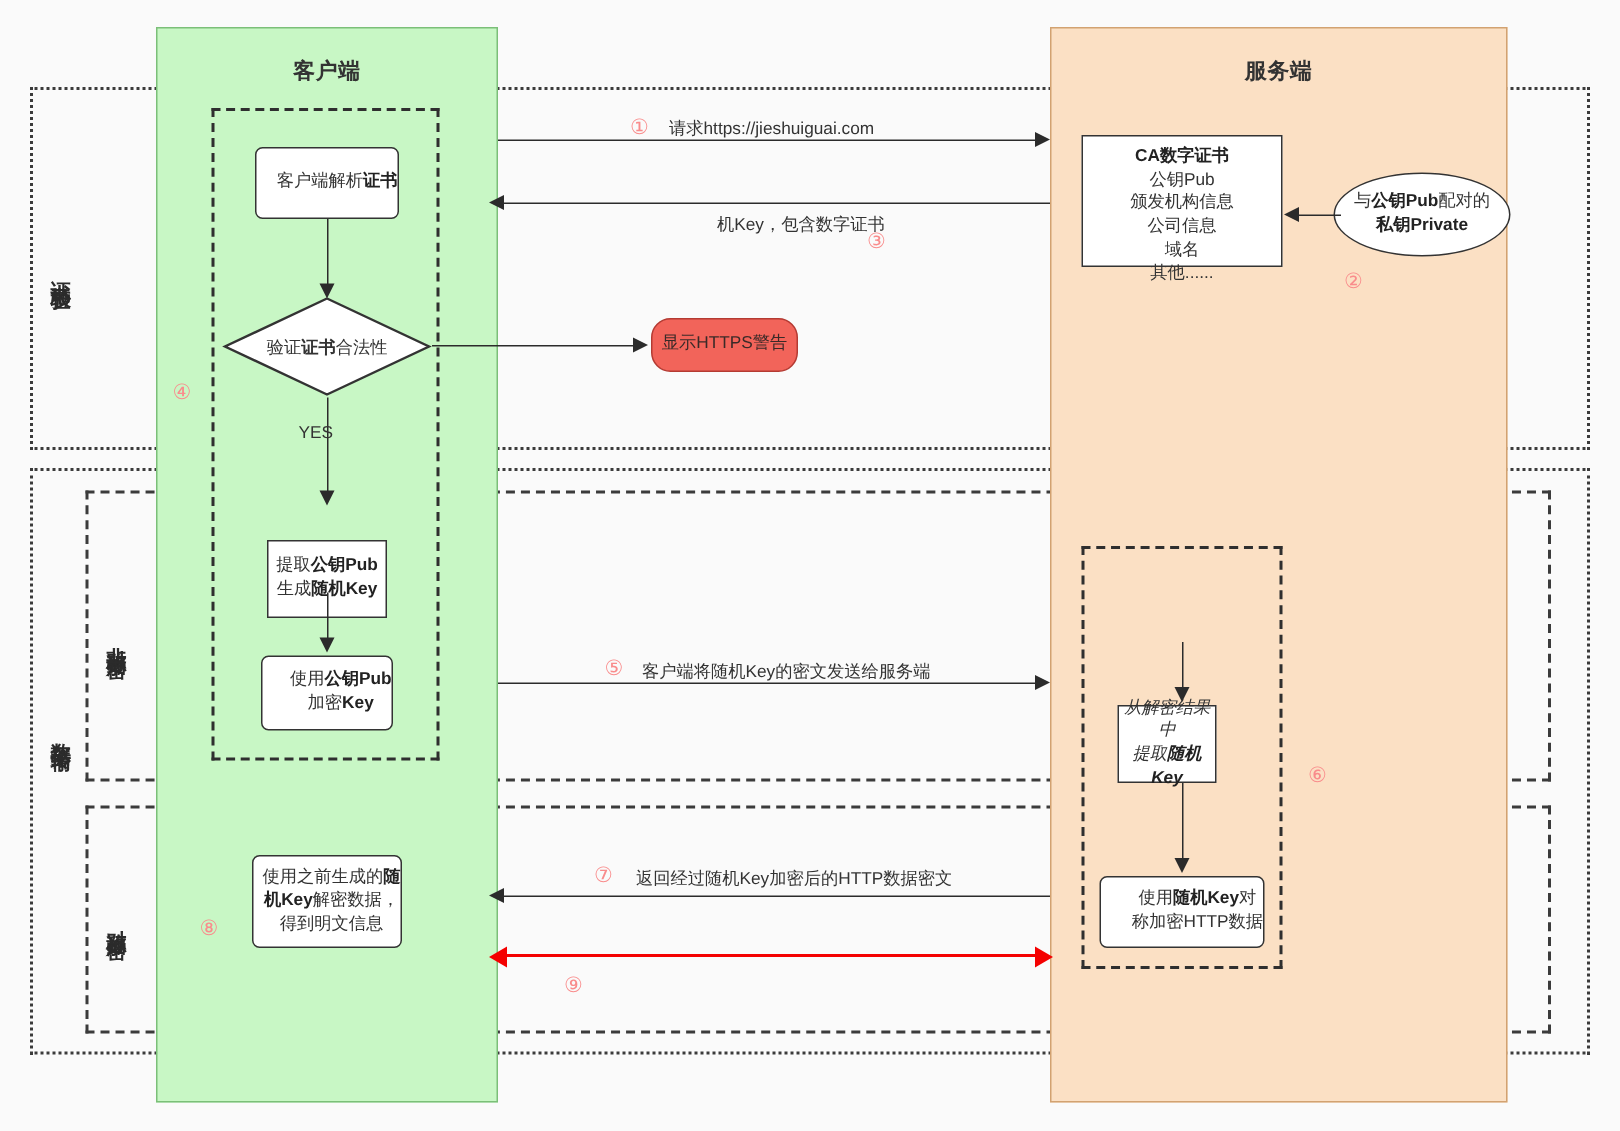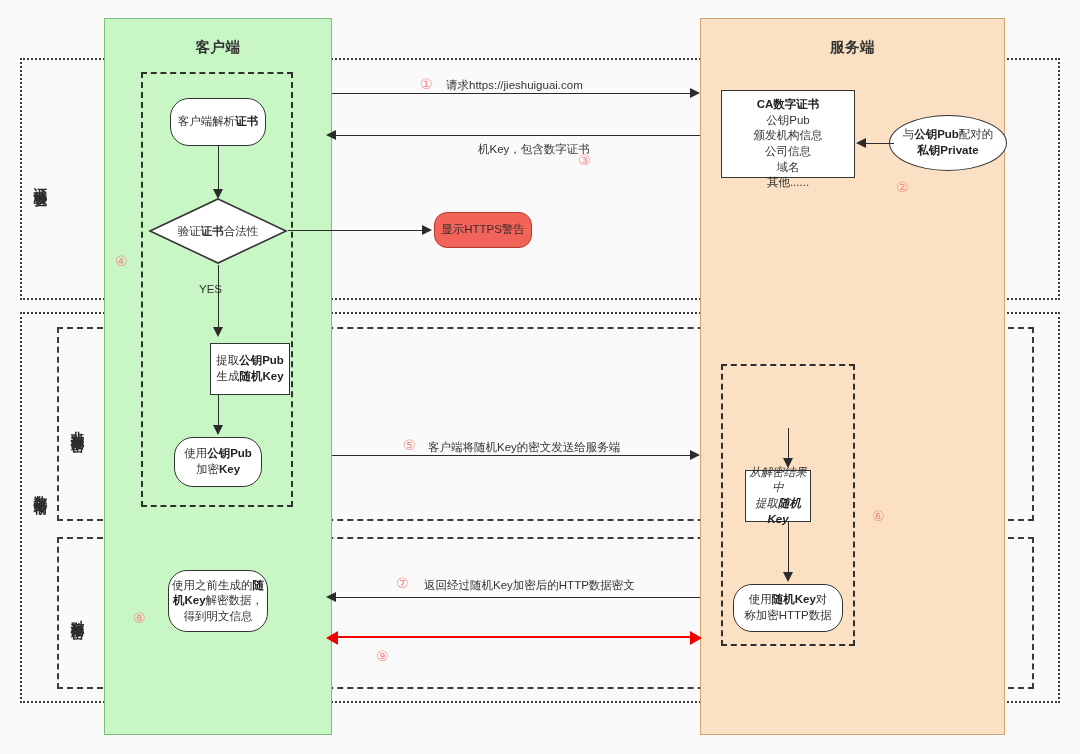--- a/index.html
+++ b/index.html
@@ -23,21 +23,21 @@
   
   .vlabel{writing-mode:vertical-rl;text-orientation:upright;
           font-weight:bold;font-size:13.5px;color:#2b2b2b;
           letter-spacing:2px;display:flex;align-items:center;
           justify-content:center;}
 
   
   .node{display:flex;align-items:center;justify-content:center;text-align:center;
         font-size:11.5px;line-height:1.35;color:#333;background:#fff;
         border:1.6px solid #333;}
-  .node-round{border-radius:19px;}
+  .node-round{border-radius:5px;justify-content:flex-end;}
   .node-rect{border-radius:0;}
   .node b{font-weight:bold;color:#222;}
   .node-ellipse{border-radius:50%;}
   .node-warn{background:#f2645a;border-color:#b43a32;border-radius:13px;color:#3a2a28;}
   .diamond-label{font-size:11.5px;color:#333;white-space:nowrap;}
 
   
   .hline{height:0;border-top:1.6px solid #2b2b2b;}
   .vline{width:0;border-left:1.6px solid #2b2b2b;}
   .hline-red{height:0;border-top:2.6px solid #f40000;}
@@ -102,21 +102,21 @@
   <div class="abs arrow-r" style="left:422px;top:224.5px;"></div>
 
   <div class="abs node node-warn" style="left:434px;top:212px;width:98px;height:36px;">
     <span>显示HTTPS警告</span>
   </div>
 
   <div class="abs vline" style="left:218px;top:265px;height:64px;"></div>
   <div class="abs arrow-d" style="left:212.5px;top:327px;"></div>
   <div class="abs flow-label" style="left:199px;top:283px;">YES</div>
 
-  <div class="abs node node-rect" style="left:178px;top:343px;width:80px;height:52px;margin-left:32px;">
+  <div class="abs node node-rect" style="left:178px;top:360px;width:80px;height:52px;">
     <span>
       <span>提取</span><b>公钥Pub</b><br>
       <span>生成</span><b>随机Key</b>
     </span>
   </div>
   <div class="abs vline" style="left:218px;top:395px;height:32px;"></div>
   <div class="abs arrow-d" style="left:212.5px;top:425px;"></div>
 
   <div class="abs node node-round" style="left:174px;top:437px;width:88px;height:50px;">
     <span>

